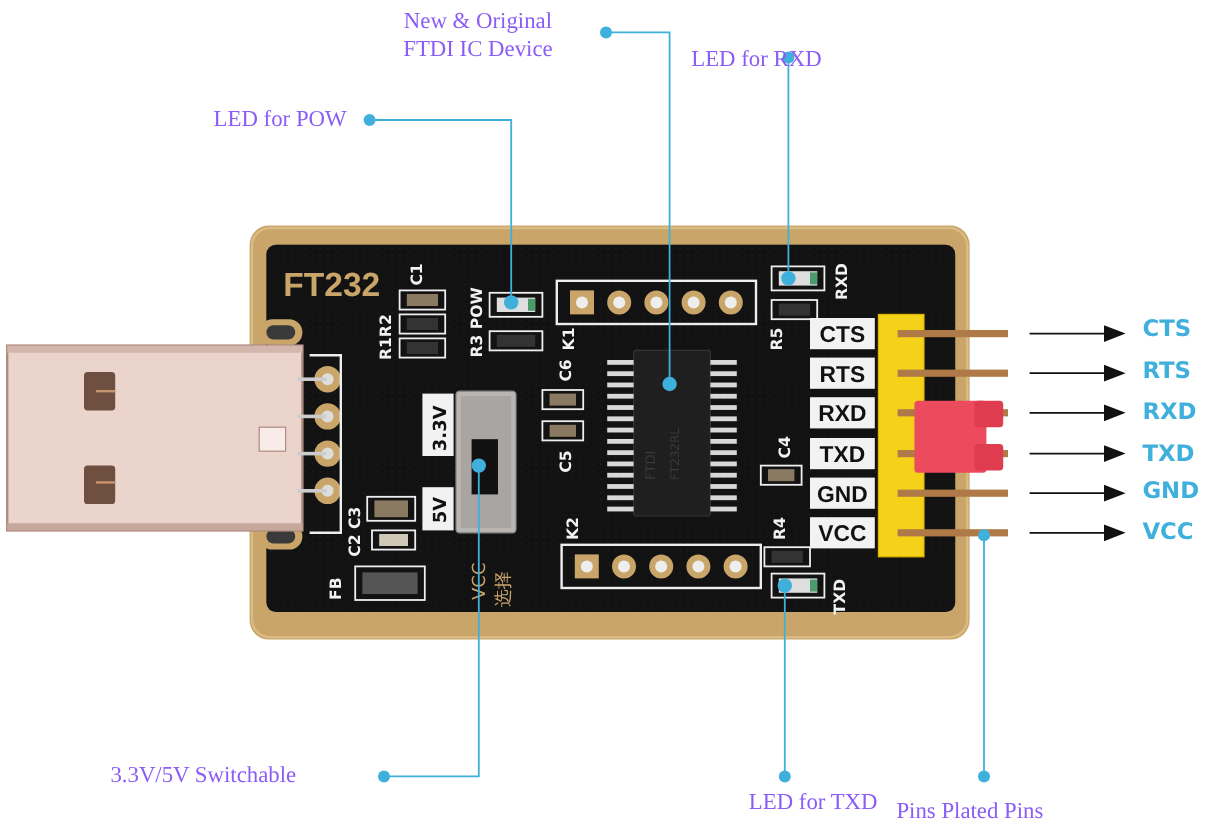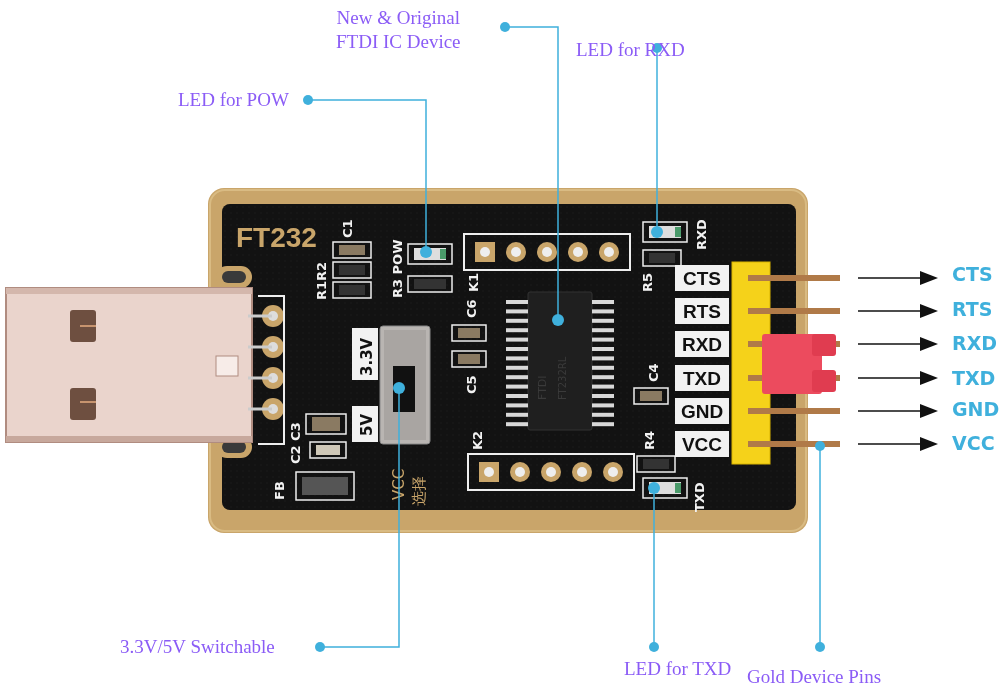--- a/index.html
+++ b/index.html
@@ -264,23 +264,23 @@
     <circle cx="820" cy="446" r="5"></circle>
   </g>
   </svg>
 
 <div class="callout" style="left:336px;top:6px;text-align:center;">
   <div>New &amp; Original</div>
   <div>FTDI IC Device</div>
 </div>
 <div class="callout" style="left:576px;top:6px;margin-top:32px;">LED for RXD</div>
 <div class="callout" style="left:178px;top:88px;">LED for POW</div>
-<div class="callout" style="left:92px;top:635px;margin-left:28px;">3.3V/5V Switchable</div>
+<div class="callout" style="left:92px;top:635px;">3.3V/5V Switchable</div>
 <div class="callout" style="left:624px;top:657px;">LED for TXD</div>
-<div class="callout" style="left:747px;top:665px;">Gold Device Pins</div>
+<div class="callout" style="left:747px;top:665px;">Pins Plated Pins</div>
 
 <div id="pin-labels">
     <div class="pinlabel" style="left: 952px; top: 263px;">CTS</div>
     <div class="pinlabel" style="left: 952px; top: 298px;">RTS</div>
     <div class="pinlabel" style="left: 952px; top: 332px;">RXD</div>
     <div class="pinlabel" style="left: 952px; top: 367px;">TXD</div>
     <div class="pinlabel" style="left: 952px; top: 398px;">GND</div>
     <div class="pinlabel" style="left: 952px; top: 432px;">VCC</div>
   </div>
 

